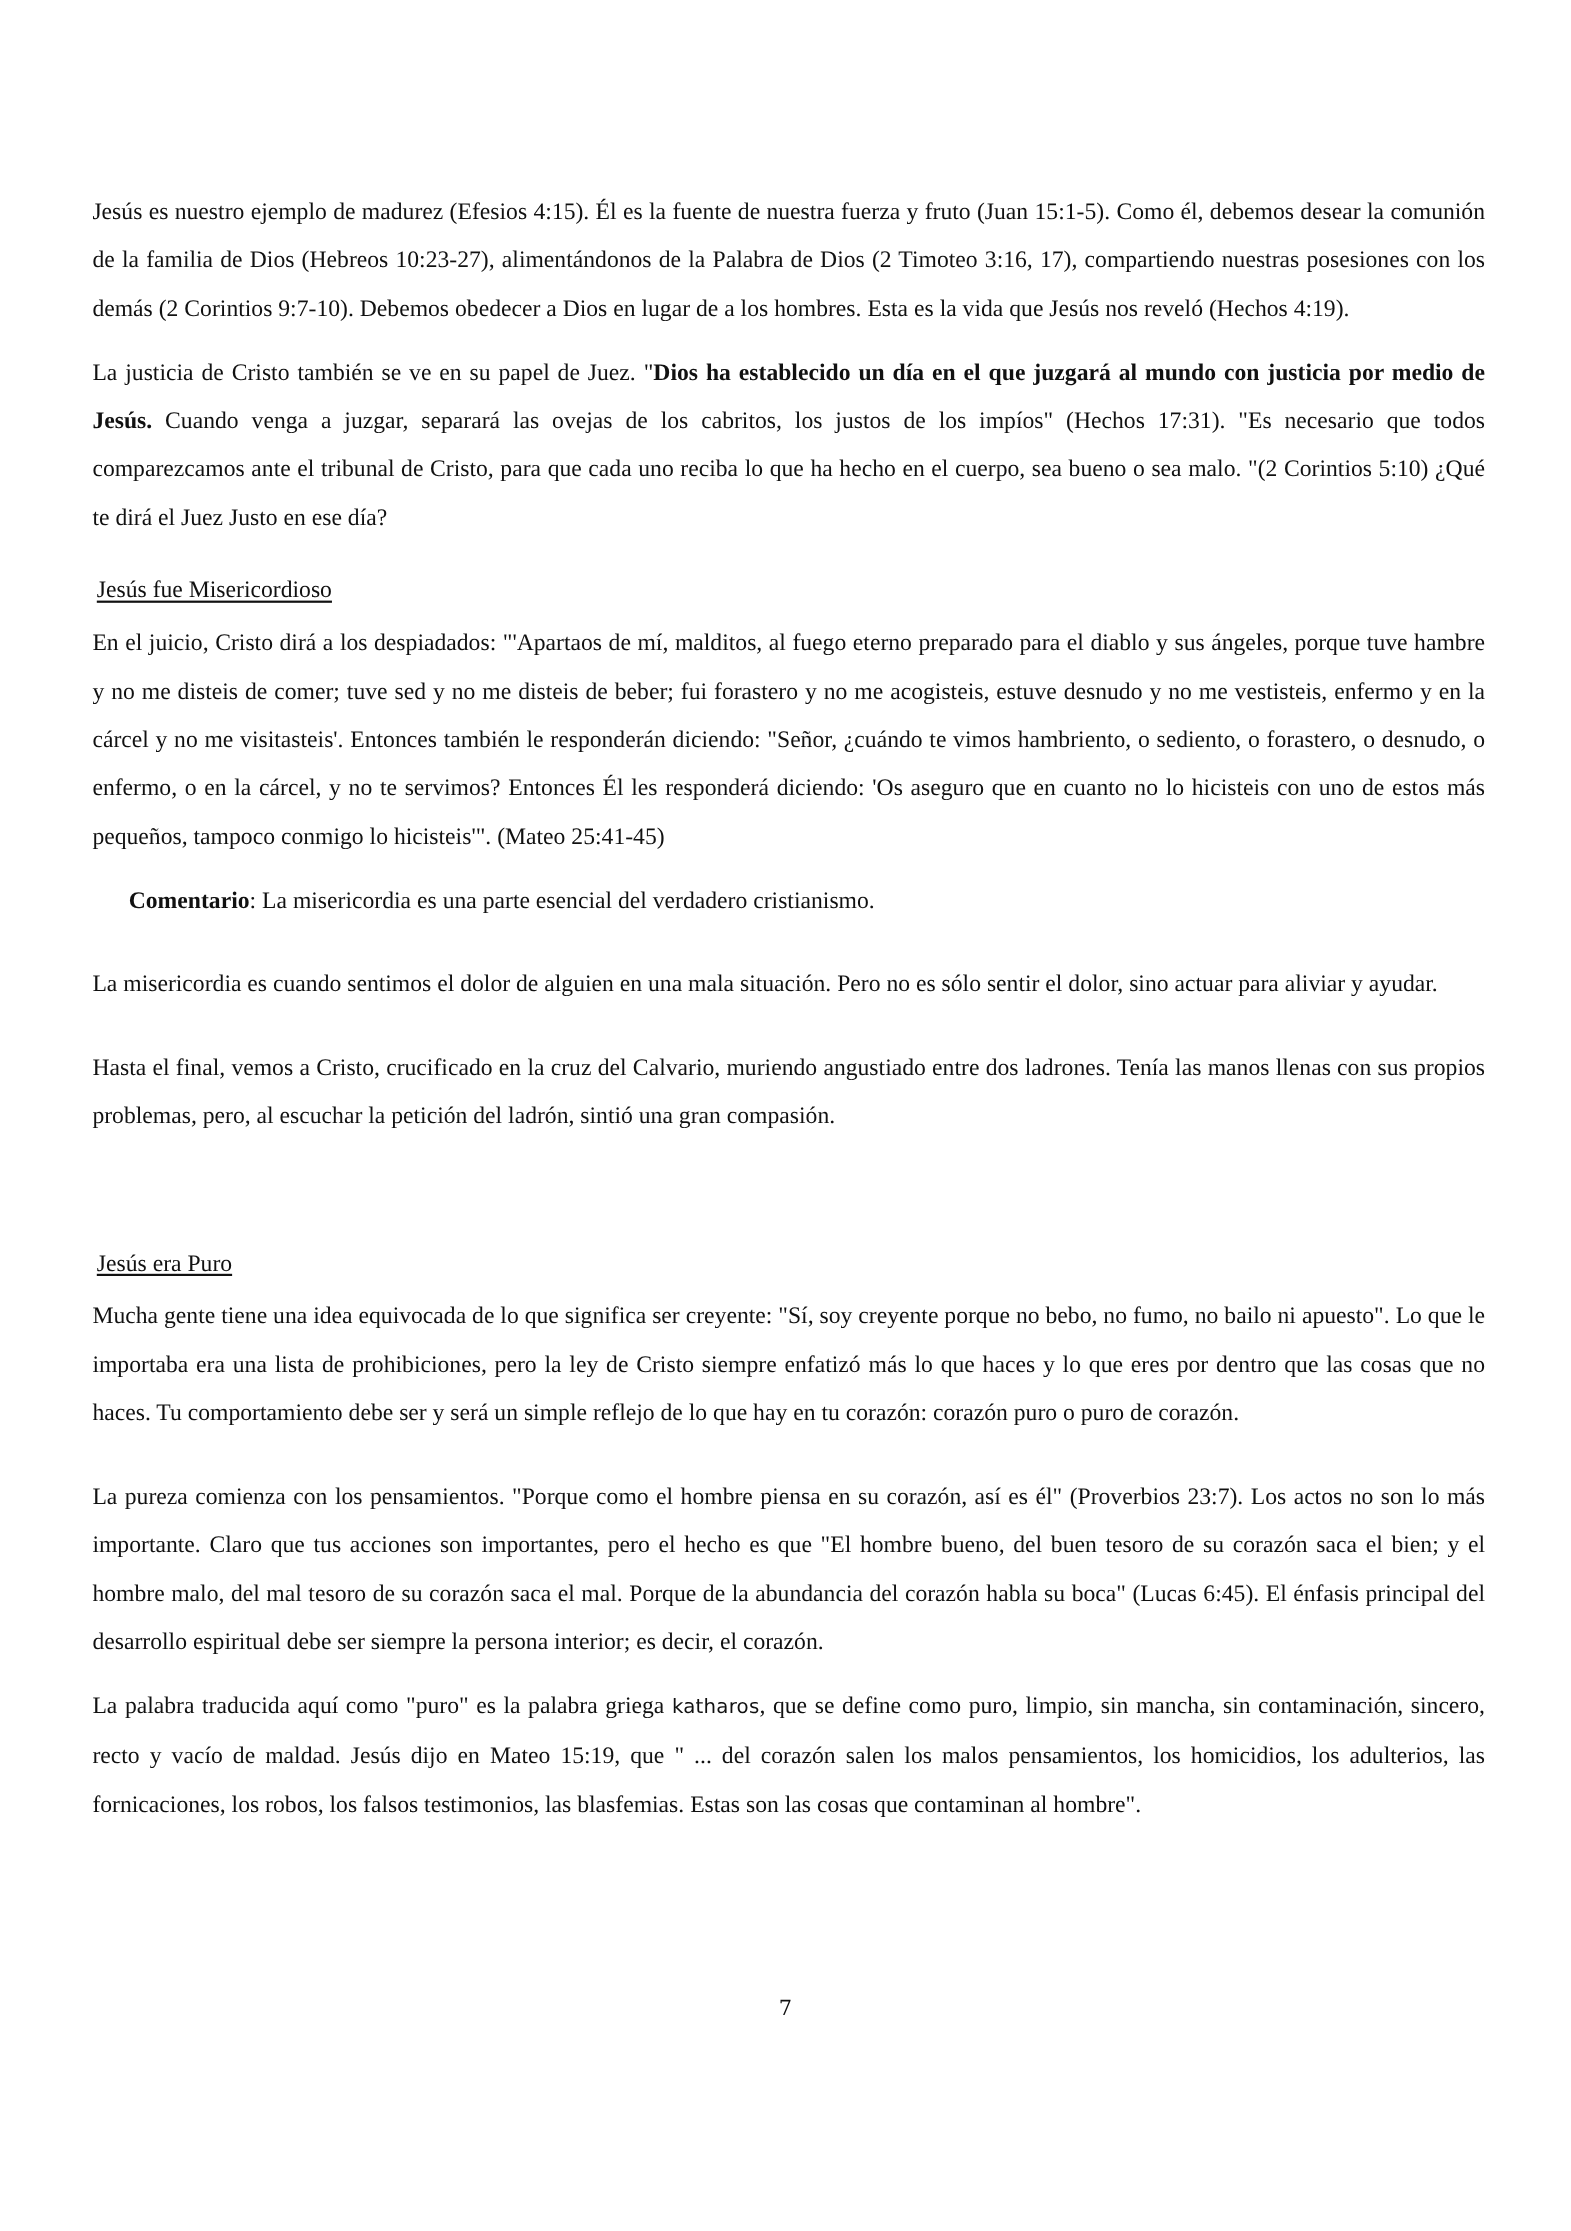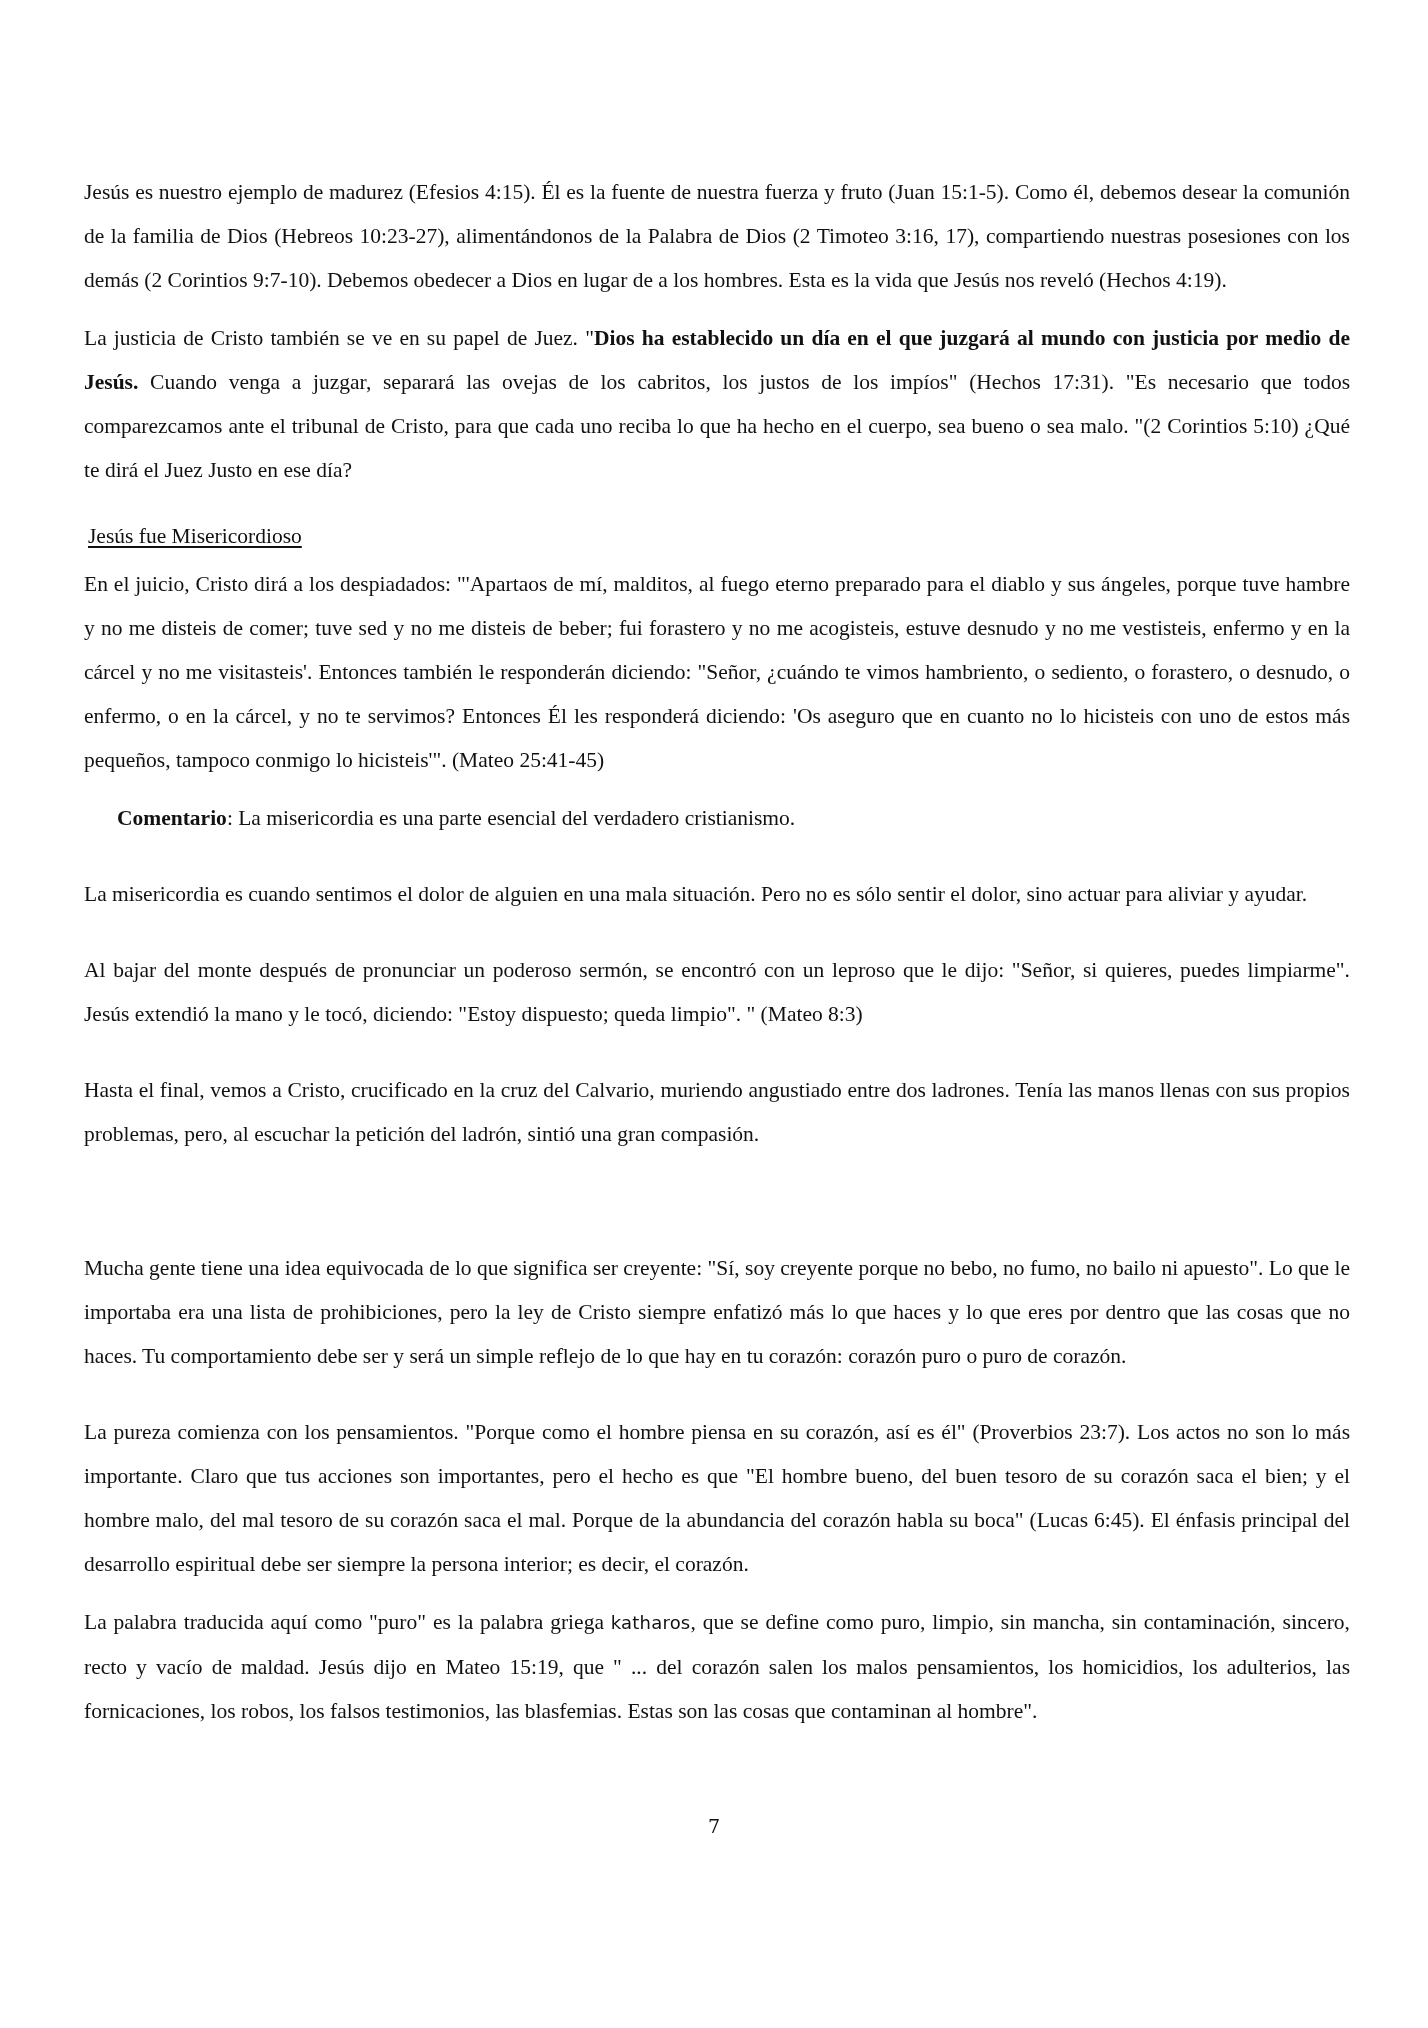--- a/index.html
+++ b/index.html
@@ -34,25 +34,25 @@
 
   <p class="justify mb16">Jesús es nuestro ejemplo de madurez (Efesios 4:15). Él es la fuente de nuestra fuerza y fruto (Juan 15:1-5). Como él, debemos desear la comunión de la familia de Dios (Hebreos 10:23-27), alimentándonos de la Palabra de Dios (2 Timoteo 3:16, 17), compartiendo nuestras posesiones con los demás (2 Corintios 9:7-10). Debemos obedecer a Dios en lugar de a los hombres. Esta es la vida que Jesús nos reveló (Hechos 4:19).</p>
 
   <p class="justify" style="margin-bottom:22px"><span>La justicia de Cristo también se ve en su papel de Juez. "</span><b>Dios ha establecido un día en el que juzgará al mundo con justicia por medio de Jesús.</b><span> Cuando venga a juzgar, separará las ovejas de los cabritos, los justos de los impíos" (Hechos 17:31). "Es necesario que todos comparezcamos ante el tribunal de Cristo, para que cada uno reciba lo que ha hecho en el cuerpo, sea bueno o sea malo. "(2 Corintios 5:10) ¿Qué te dirá el Juez Justo en ese día?</span></p>
 
   <section>
     <p class="heading">Jesús fue Misericordioso</p>
     <p class="justify mb16">En el juicio, Cristo dirá a los despiadados: "'Apartaos de mí, malditos, al fuego eterno preparado para el diablo y sus ángeles, porque tuve hambre y no me disteis de comer; tuve sed y no me disteis de beber; fui forastero y no me acogisteis, estuve desnudo y no me vestisteis, enfermo y en la cárcel y no me visitasteis'. Entonces también le responderán diciendo: "Señor, ¿cuándo te vimos hambriento, o sediento, o forastero, o desnudo, o enfermo, o en la cárcel, y no te servimos? Entonces Él les responderá diciendo: 'Os aseguro que en cuanto no lo hicisteis con uno de estos más pequeños, tampoco conmigo lo hicisteis'". (Mateo 25:41-45)</p>
     <p class="indent mb32"><b>Comentario</b><span>: La misericordia es una parte esencial del verdadero cristianismo.</span></p>
     <p class="justify mb32">La misericordia es cuando sentimos el dolor de alguien en una mala situación. Pero no es sólo sentir el dolor, sino actuar para aliviar y ayudar.</p>
-    <p class="justify mb32">Al bajar del monte después de pronunciar un poderoso sermón, se encontró con un leproso que le dijo: "Señor, si quieres, puedes limpiarme". Jesús extendió la mano y le tocó, diciendo: "Estoy dispuesto; queda limpio". " (Mateo 8:3)</p>
     <p class="justify" style="margin-bottom:90px">Hasta el final, vemos a Cristo, crucificado en la cruz del Calvario, muriendo angustiado entre dos ladrones. Tenía las manos llenas con sus propios problemas, pero, al escuchar la petición del ladrón, sintió una gran compasión.</p>
   </section>
 
   <section>
+    <p class="heading">Jesús era Puro</p>
     <p class="justify mb32">Mucha gente tiene una idea equivocada de lo que significa ser creyente: "Sí, soy creyente porque no bebo, no fumo, no bailo ni apuesto". Lo que le importaba era una lista de prohibiciones, pero la ley de Cristo siempre enfatizó más lo que haces y lo que eres por dentro que las cosas que no haces. Tu comportamiento debe ser y será un simple reflejo de lo que hay en tu corazón: corazón puro o puro de corazón.</p>
     <p class="justify mb16">La pureza comienza con los pensamientos. "Porque como el hombre piensa en su corazón, así es él" (Proverbios 23:7). Los actos no son lo más importante. Claro que tus acciones son importantes, pero el hecho es que "El hombre bueno, del buen tesoro de su corazón saca el bien; y el hombre malo, del mal tesoro de su corazón saca el mal. Porque de la abundancia del corazón habla su boca" (Lucas 6:45). El énfasis principal del desarrollo espiritual debe ser siempre la persona interior; es decir, el corazón.</p>
     <p class="justify"><span> La palabra traducida aquí como "puro" es la palabra griega </span><span class="mono">katharos</span><span>, que se define como puro, limpio, sin mancha, sin contaminación, sincero, recto y vacío de maldad. Jesús dijo en Mateo 15:19, que " ... del corazón salen los malos pensamientos, los homicidios, los adulterios, las fornicaciones, los robos, los falsos testimonios, las blasfemias. Estas son las cosas que contaminan al hombre".</span></p>
   </section>
 
 </div>
 
 <div class="page-number">7</div>
 
 </body></html>

